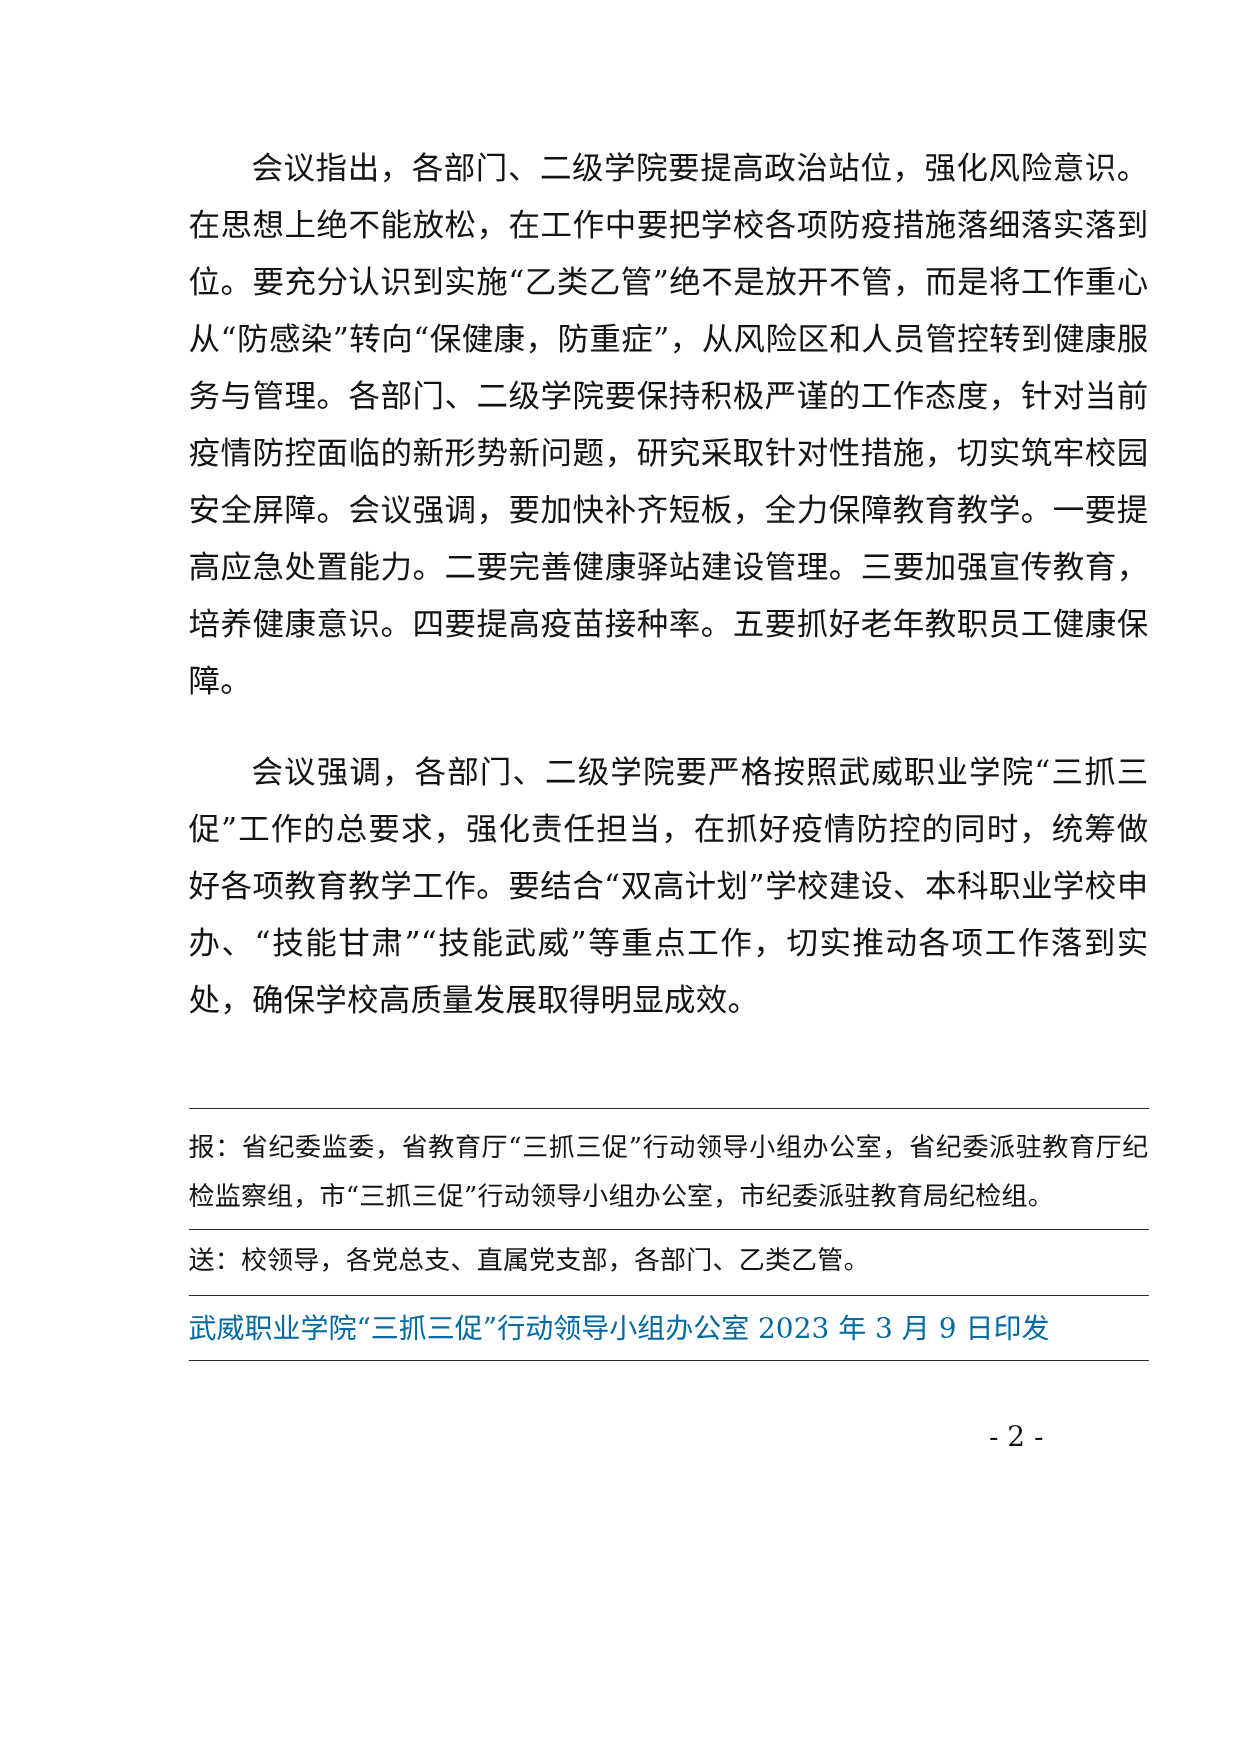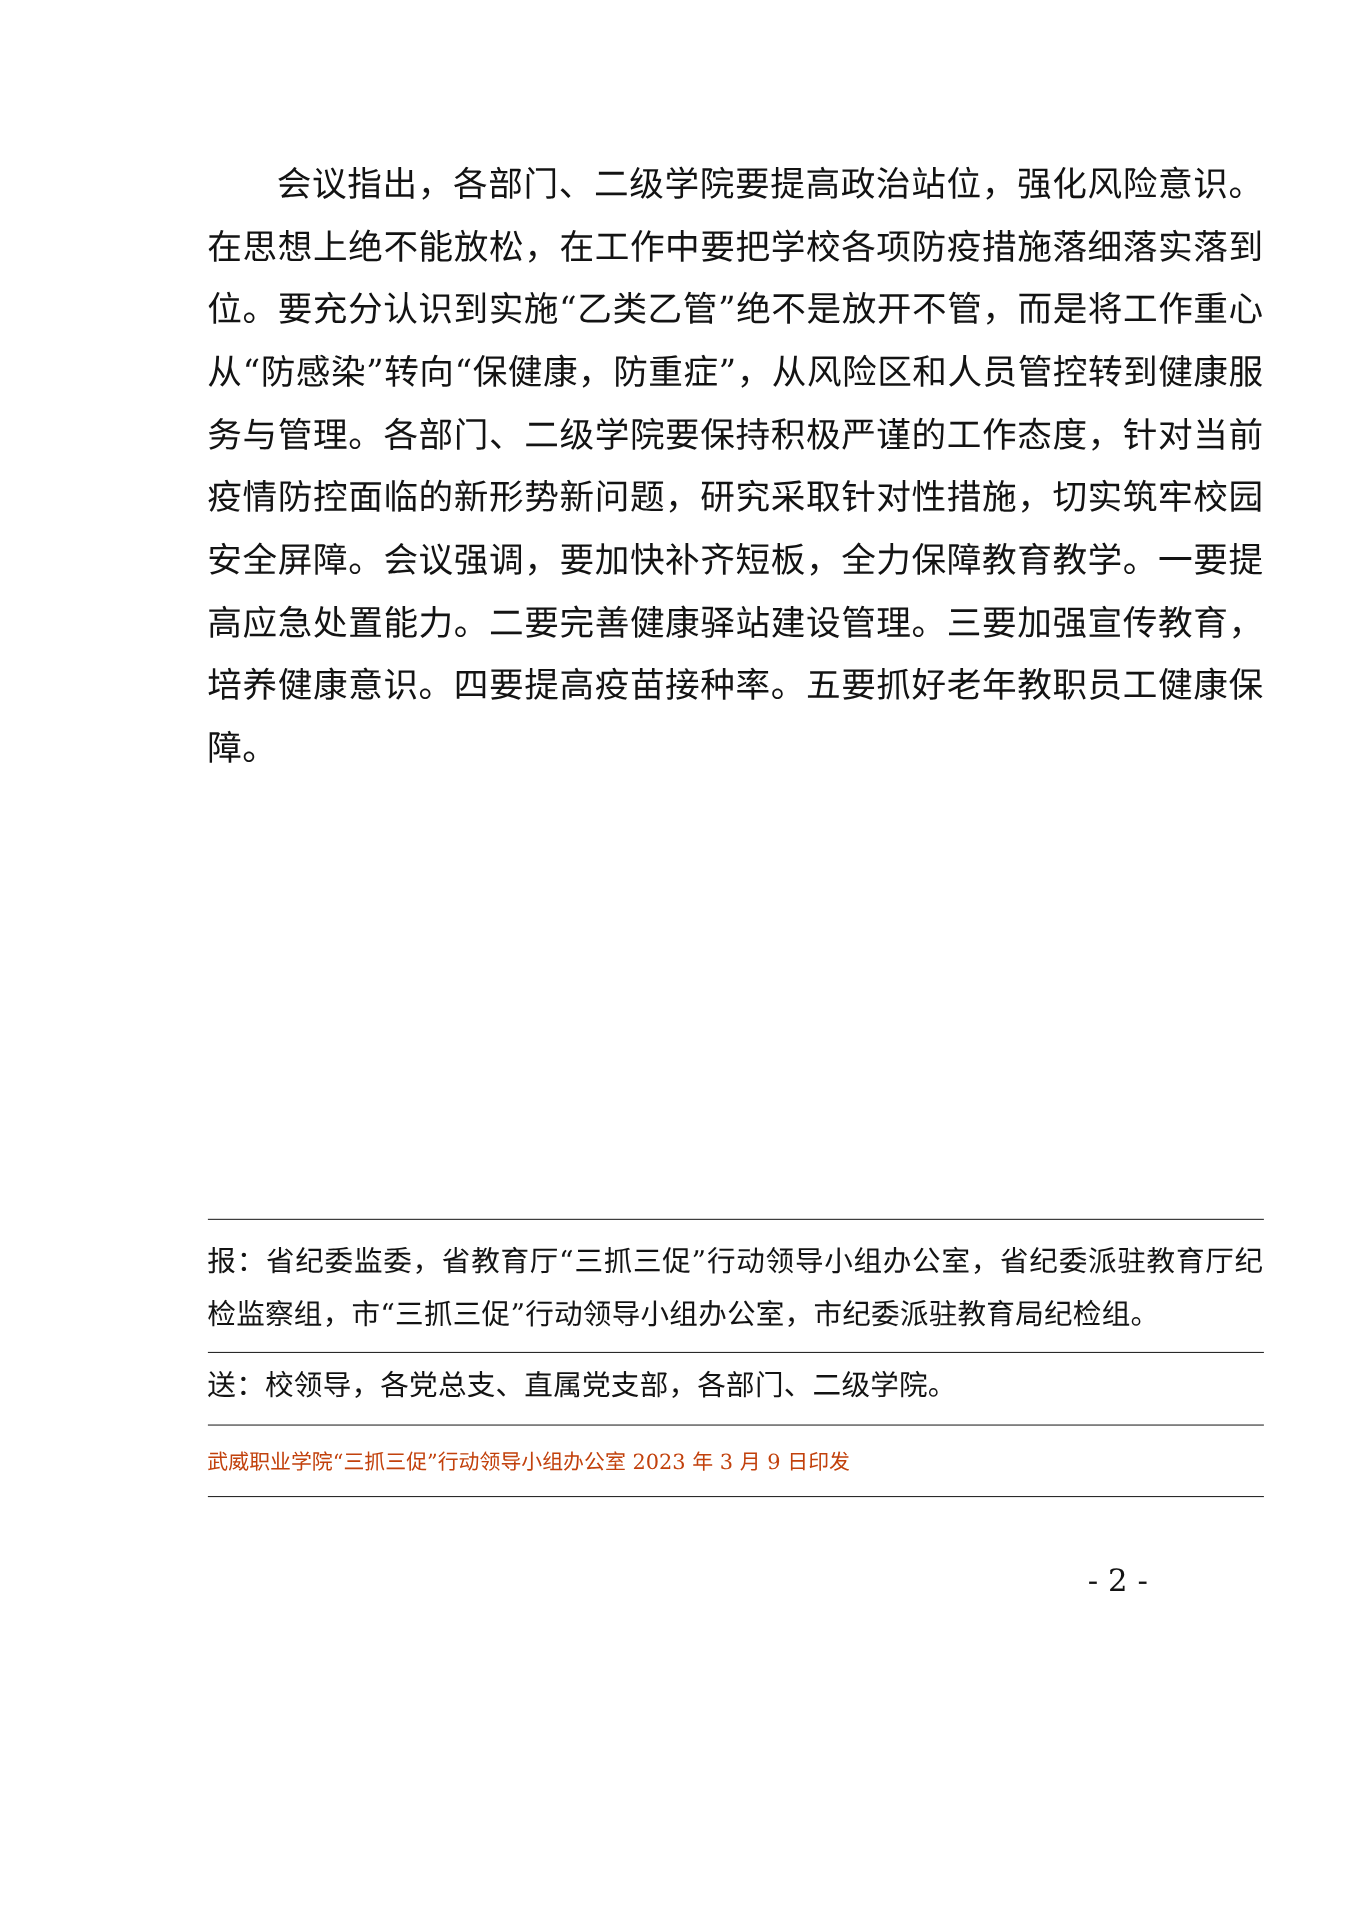--- a/index.html
+++ b/index.html
@@ -54,55 +54,56 @@
     text-align: justify;
     text-justify: inter-ideograph;
   }
   .dist-block {
     padding: 14px 0 8px 0;
   }
   .dist-block.second {
     padding: 6px 0 10px 0;
   }
   .issuer {
-    font-size: 19px;
+    font-size: 28px;
     line-height: 50px;
-    color: #c2410c;
+    color: #0369a1;
     padding: 8px 0 6px 0;
     white-space: nowrap;
   }
   .page-number {
     position: absolute;
     right: 148px;
     top: 1420px;
     font-size: 28px;
     color: #131313;
     font-family: "DejaVu Serif", "Liberation Serif", serif;
   }
 </style>
 </head>
 <body>
 
 <div class="page">
 
   <div class="body-area">
     <p class="para">会议指出，各部门、二级学院要提高政治站位，强化风险意识。在思想上绝不能放松，在工作中要把学校各项防疫措施落细落实落到位。要充分认识到实施“乙类乙管”绝不是放开不管，而是将工作重心从“防感染”转向“保健康，防重症”，从风险区和人员管控转到健康服务与管理。各部门、二级学院要保持积极严谨的工作态度，针对当前疫情防控面临的新形势新问题，研究采取针对性措施，切实筑牢校园安全屏障。会议强调，要加快补齐短板，全力保障教育教学。一要提高应急处置能力。二要完善健康驿站建设管理。三要加强宣传教育，培养健康意识。四要提高疫苗接种率。五要抓好老年教职员工健康保障。</p>
+    <p class="para">会议强调，各部门、二级学院要严格按照武威职业学院“三抓三促”工作的总要求，强化责任担当，在抓好疫情防控的同时，统筹做好各项教育教学工作。要结合“双高计划”学校建设、本科职业学校申办、“技能甘肃”“技能武威”等重点工作，切实推动各项工作落到实处，确保学校高质量发展取得明显成效。</p>
   </div>
 
   <div class="footer-block">
     <div class="rule"></div>
 
     <div class="dist-block">
       <div class="dist-line">报：省纪委监委，省教育厅“三抓三促”行动领导小组办公室，省纪委派驻教育厅纪检监察组，市“三抓三促”行动领导小组办公室，市纪委派驻教育局纪检组。</div>
     </div>
 
     <div class="rule"></div>
 
     <div class="dist-block second">
-      <div class="dist-line">送：校领导，各党总支、直属党支部，各部门、二级学院。</div>
+      <div class="dist-line">送：校领导，各党总支、直属党支部，各部门、乙类乙管。</div>
     </div>
 
     <div class="rule"></div>
 
     <div class="issuer">武威职业学院“三抓三促”行动领导小组办公室 2023 年 3 月 9 日印发</div>
 
     <div class="rule"></div>
   </div>
 
   <div class="page-number">- 2 -</div>

